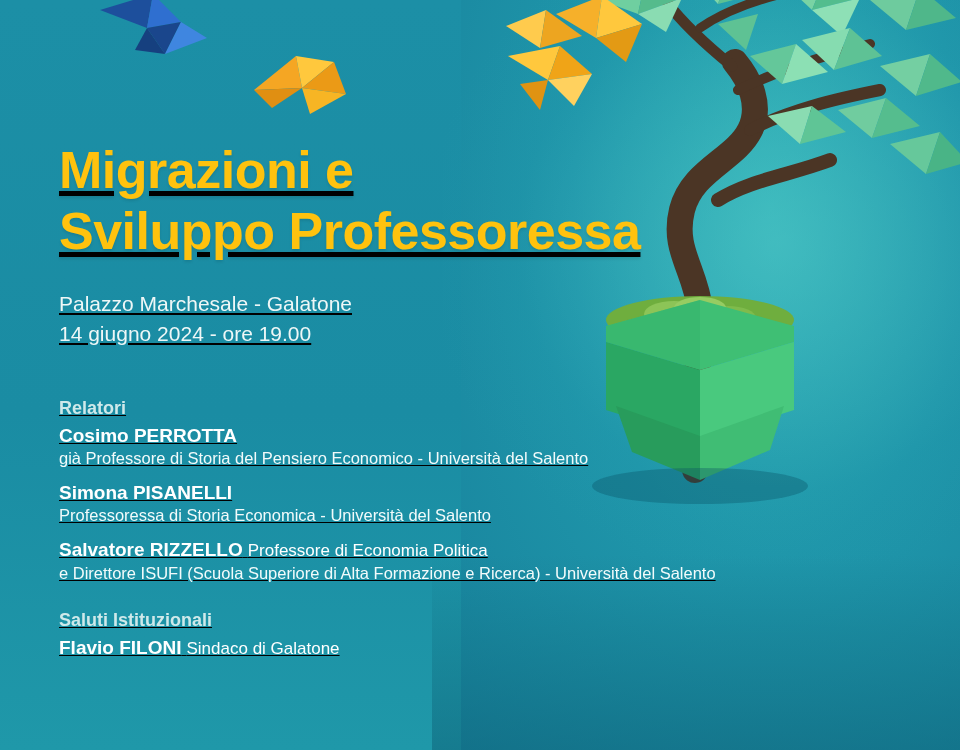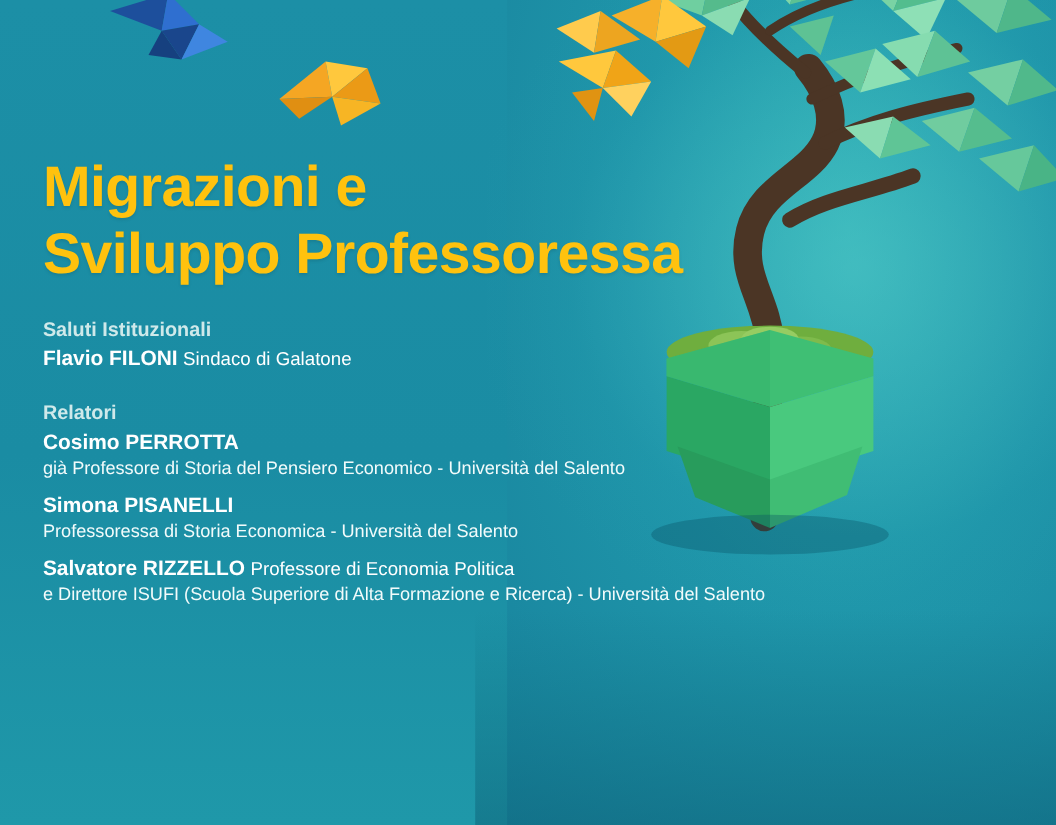--- a/index.html
+++ b/index.html
@@ -65,23 +65,24 @@
     position: absolute;
     right: -10px;
     top: -30px;
     width: 520px;
     height: 560px;
   }
 
   
   .content {
     position: absolute;
-    left: 39px;
+    left: 59px;
     top: 140px;
     width: 880px;
+    text-decoration: underline;
   }
   .title {
     color: #ffc20e;
     font-size: 52px;
     font-weight: bold;
     line-height: 1.18;
     letter-spacing: -0.5px;
     margin: 0 0 26px 0;
     text-shadow: 0 2px 3px rgba(0,0,0,0.10);
   }
@@ -240,43 +241,47 @@
     </svg>
   </div>
 
   <div class="content">
 
     <h1 class="title">
       <span class="line">Migrazioni e</span>
       <span class="line">Sviluppo Professoressa</span>
     </h1>
 
+    <div class="venue">
+      <div>Palazzo Marchesale - Galatone</div>
+      <div>14 giugno 2024 - ore 19.00</div>
+    </div>
+
+    <div class="block">
+      <div class="section-head">Relatori</div>
+
+      <div class="person speaker">
+        <span class="name">Cosimo PERROTTA</span>
+        <span class="role-line">già Professore di Storia del Pensiero Economico - Università del Salento</span>
+      </div>
+
+      <div class="person speaker">
+        <span class="name">Simona PISANELLI</span>
+        <span class="role-line">Professoressa di Storia Economica - Università del Salento</span>
+      </div>
+
+      <div class="person speaker">
+        <span class="name">Salvatore RIZZELLO</span>
+        <span class="role">Professore di Economia Politica</span>
+        <span class="role-line">e Direttore ISUFI (Scuola Superiore di Alta Formazione e Ricerca) - Università del Salento</span>
+      </div>
+    </div>
 
     <div class="block">
       <div class="section-head">Saluti Istituzionali</div>
       <div class="person">
         <span class="name">Flavio FILONI</span>
         <span class="role">Sindaco di Galatone</span>
       </div>
     </div>
 
-    <div class="block">
-      <div class="section-head">Relatori</div>
-
-      <div class="person speaker">
-        <span class="name">Cosimo PERROTTA</span>
-        <span class="role-line">già Professore di Storia del Pensiero Economico - Università del Salento</span>
-      </div>
-
-      <div class="person speaker">
-        <span class="name">Simona PISANELLI</span>
-        <span class="role-line">Professoressa di Storia Economica - Università del Salento</span>
-      </div>
-
-      <div class="person speaker">
-        <span class="name">Salvatore RIZZELLO</span>
-        <span class="role">Professore di Economia Politica</span>
-        <span class="role-line">e Direttore ISUFI (Scuola Superiore di Alta Formazione e Ricerca) - Università del Salento</span>
-      </div>
-    </div>
-
   </div>
 </div>
 
 </body></html>

